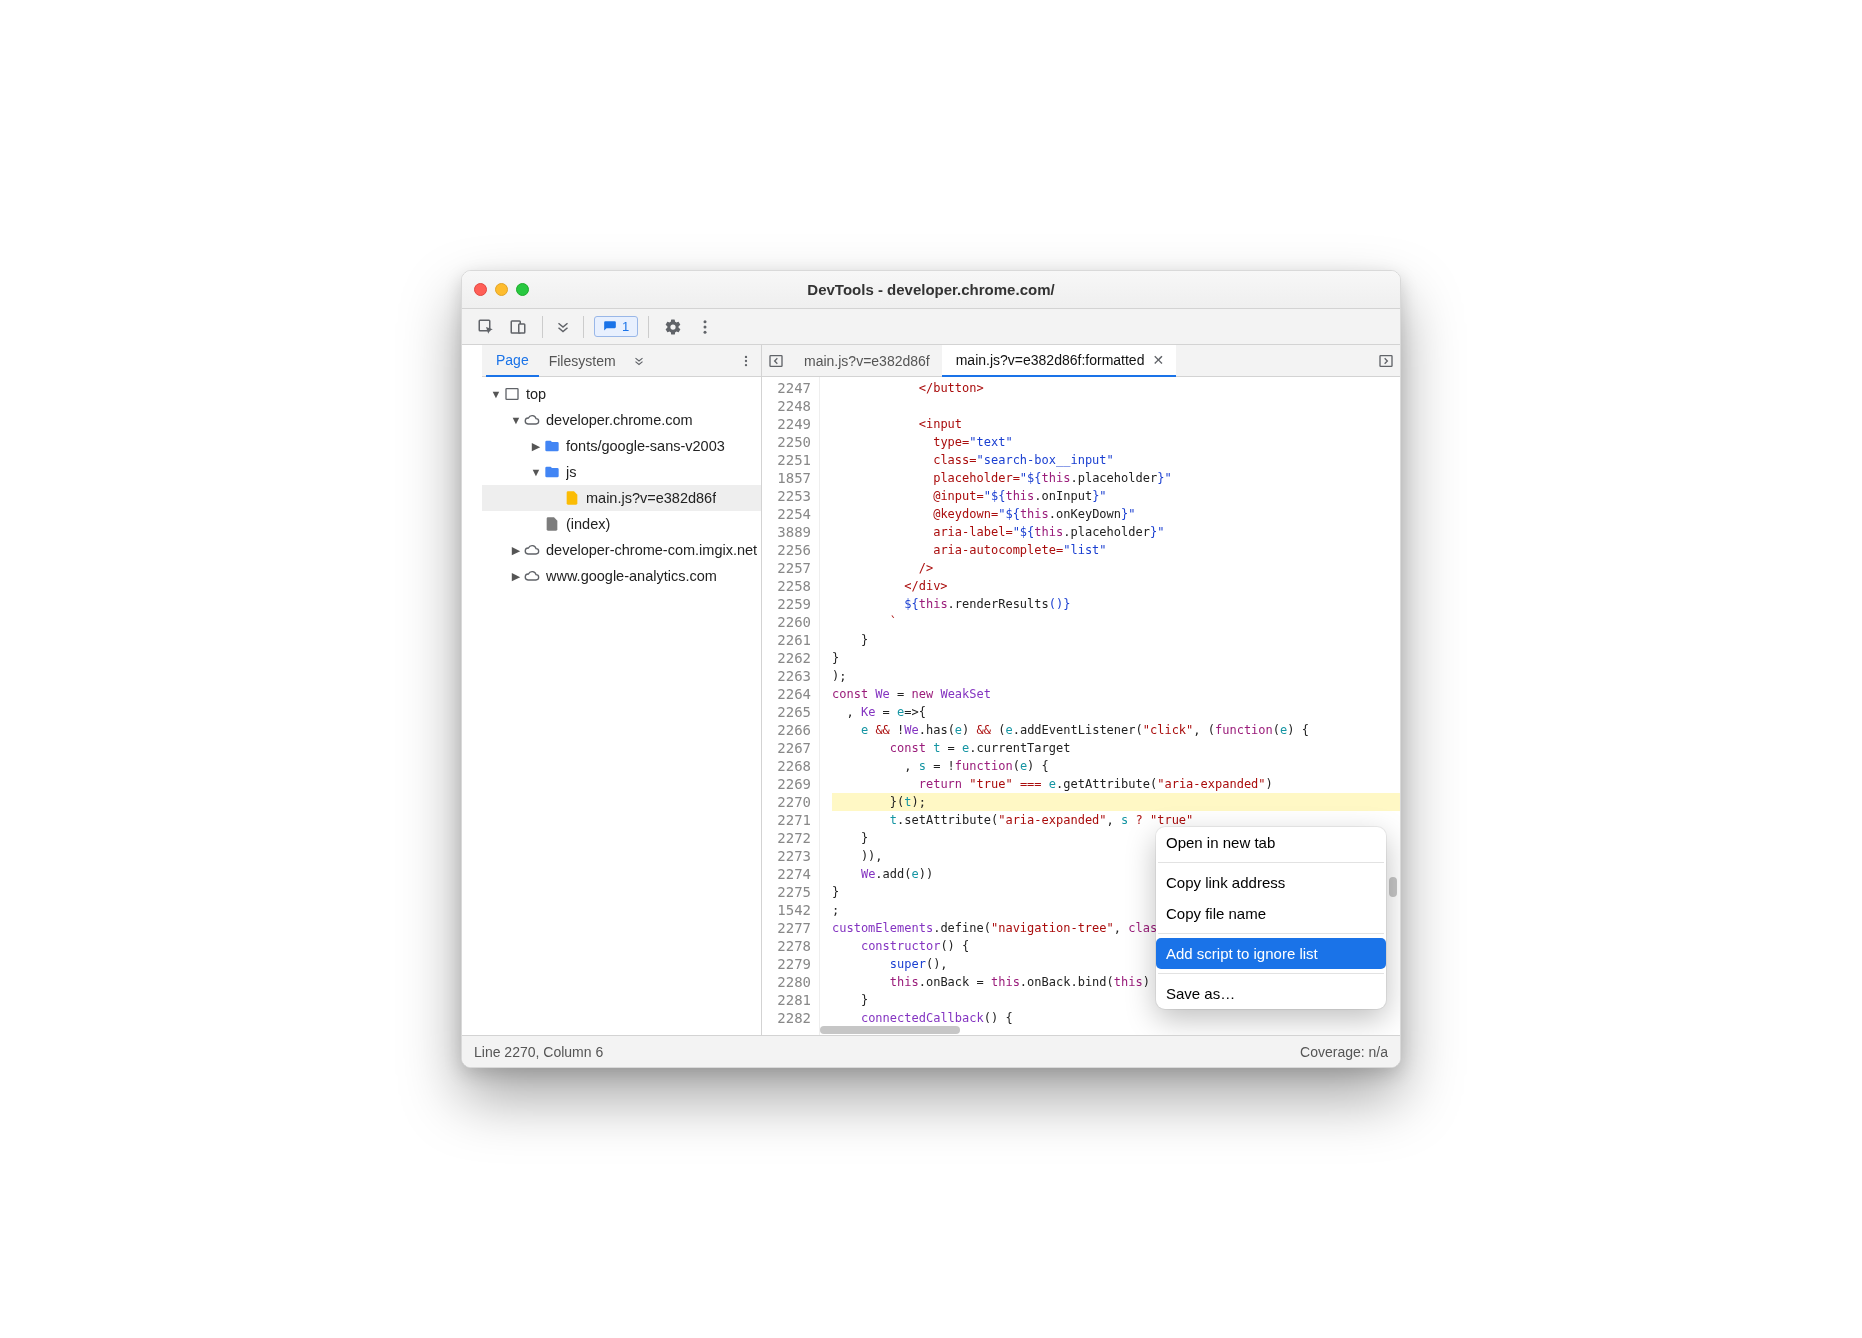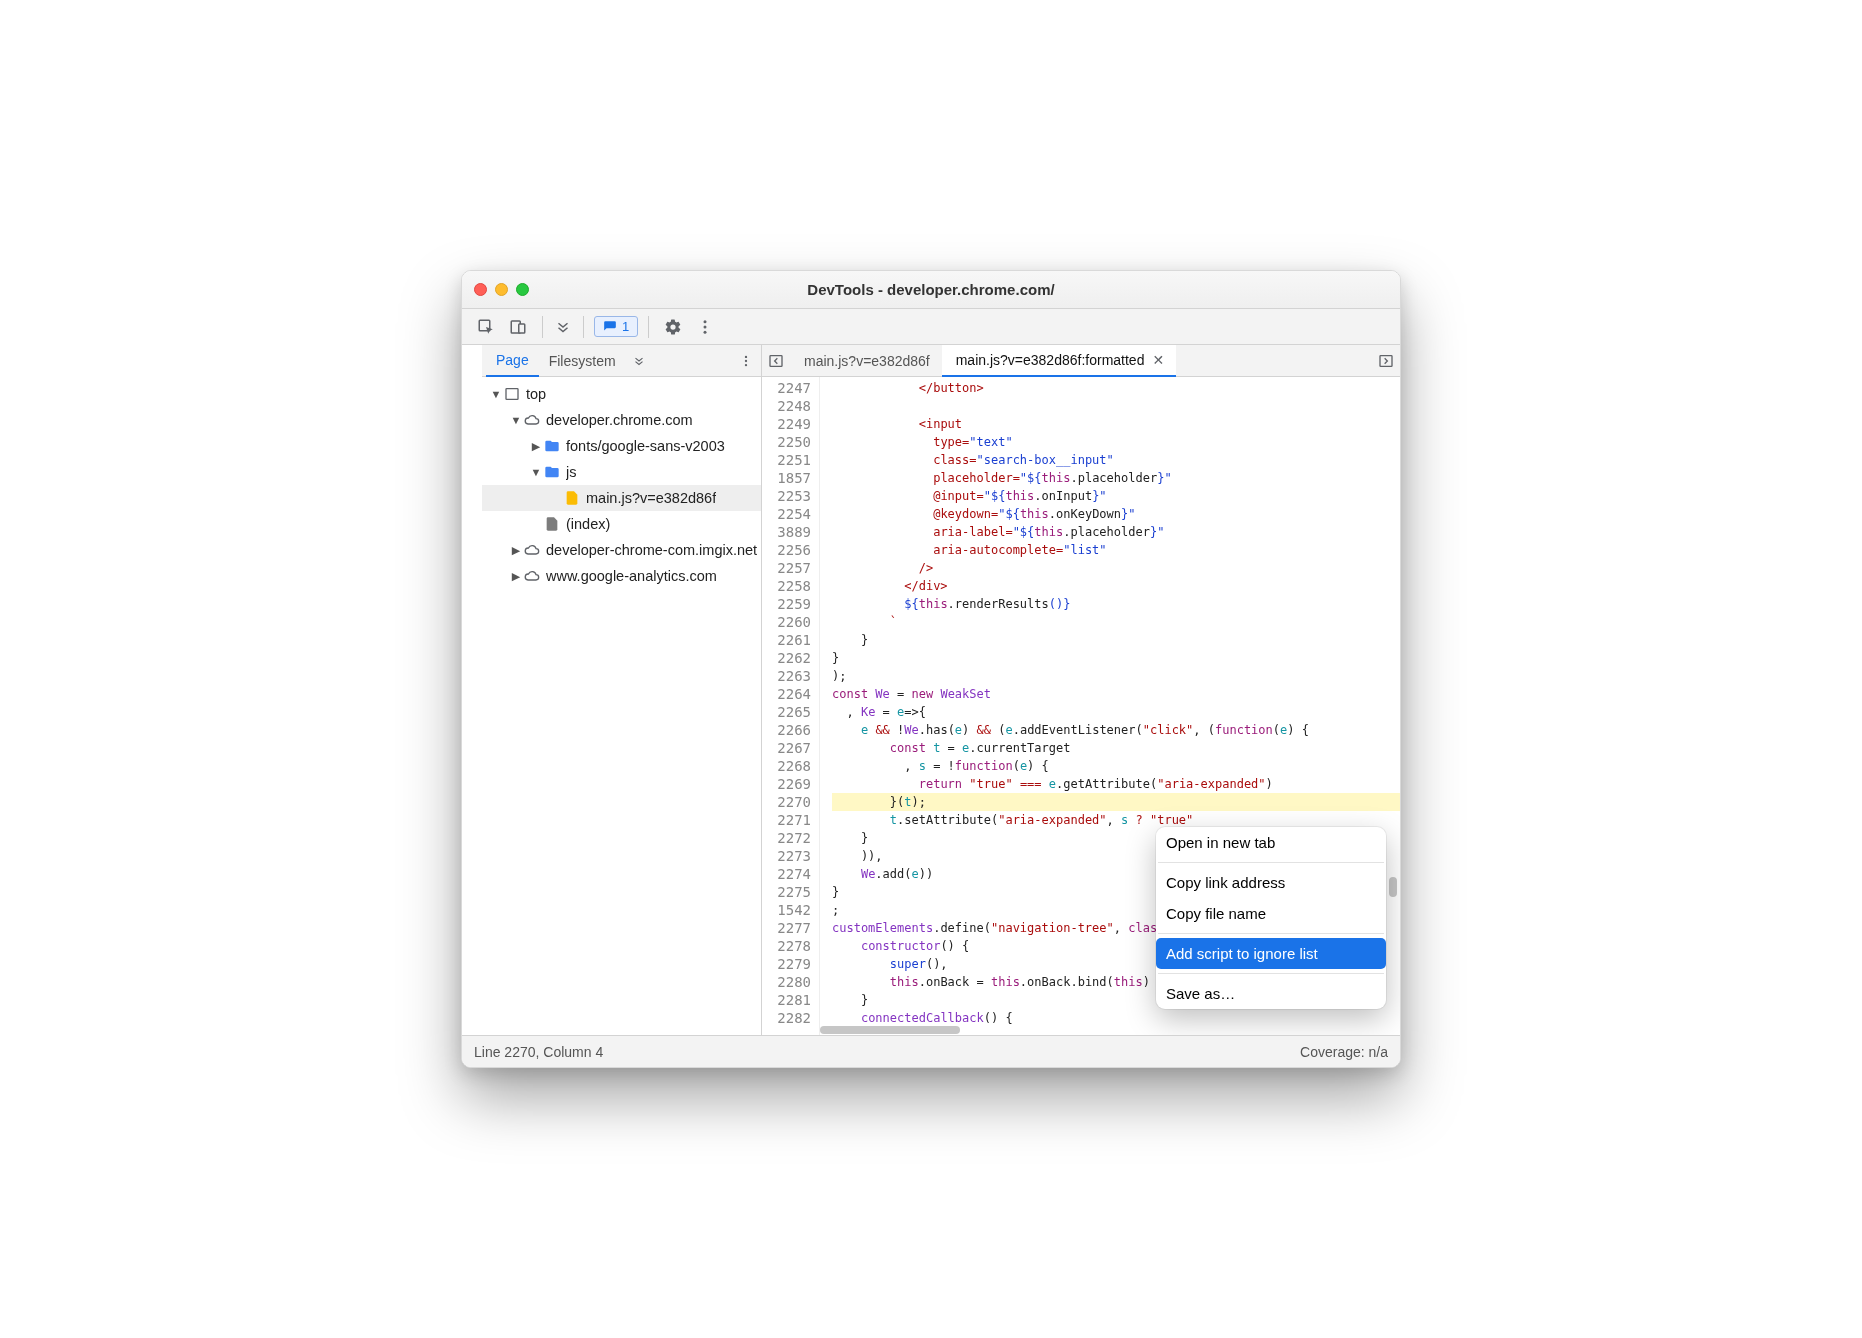--- a/index.html
+++ b/index.html
@@ -396,18 +396,18 @@
             <hr>
             <div class="mi sel">Add script to ignore list</div>
             <hr>
             <div class="mi">Save as…</div>
           </div>
       </div>
     </div>
   </div>
 
   <div class="statusbar">
-    <span>Line 2270, Column 4</span>
+    <span>Line 2270, Column 6</span>
     <span class="grow"></span>
     <span>Coverage: n/a</span>
   </div>
 
 </div>
 
 </body></html>

